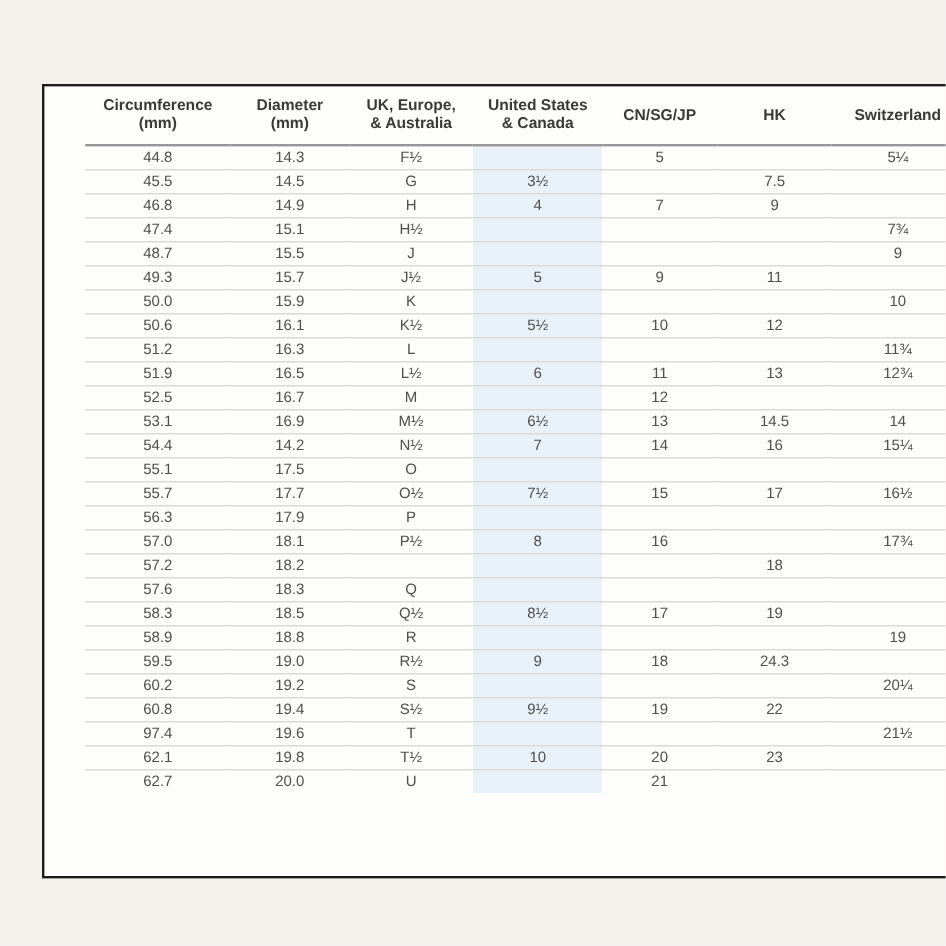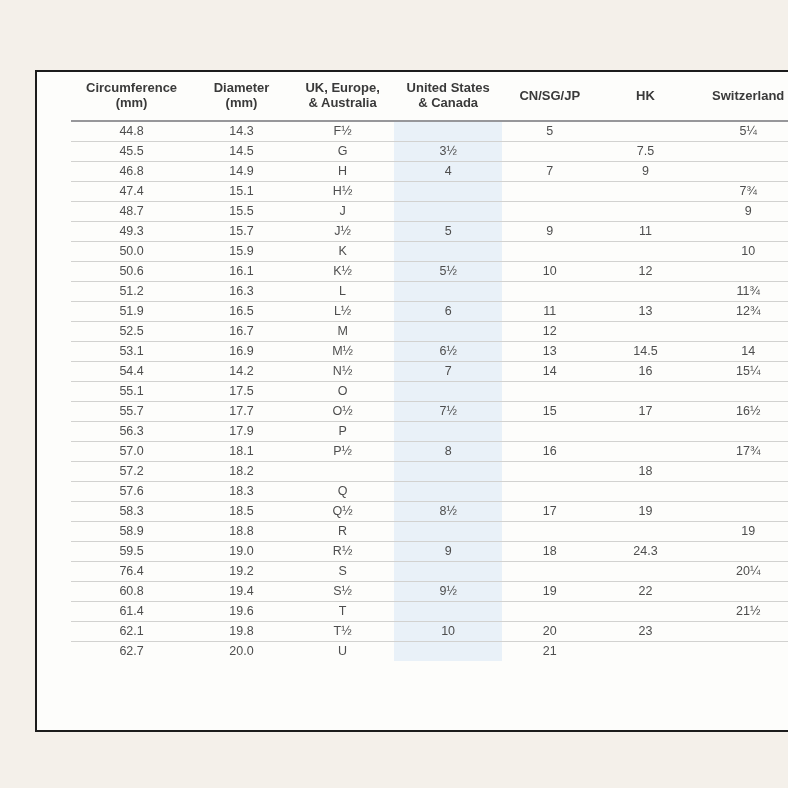--- a/index.html
+++ b/index.html
@@ -282,39 +282,39 @@
         <tr>
           <td>59.5</td>
           <td>19.0</td>
           <td>R½</td>
           <td class="hl">9</td>
           <td>18</td>
           <td>24.3</td>
           <td></td>
         </tr>
         <tr>
-          <td>76.4</td>
+          <td>60.2</td>
           <td>19.2</td>
           <td>S</td>
           <td class="hl"></td>
           <td></td>
           <td></td>
           <td>20¼</td>
         </tr>
         <tr>
           <td>60.8</td>
           <td>19.4</td>
           <td>S½</td>
           <td class="hl">9½</td>
           <td>19</td>
           <td>22</td>
           <td></td>
         </tr>
         <tr>
-          <td>61.4</td>
+          <td>97.4</td>
           <td>19.6</td>
           <td>T</td>
           <td class="hl"></td>
           <td></td>
           <td></td>
           <td>21½</td>
         </tr>
         <tr>
           <td>62.1</td>
           <td>19.8</td>

